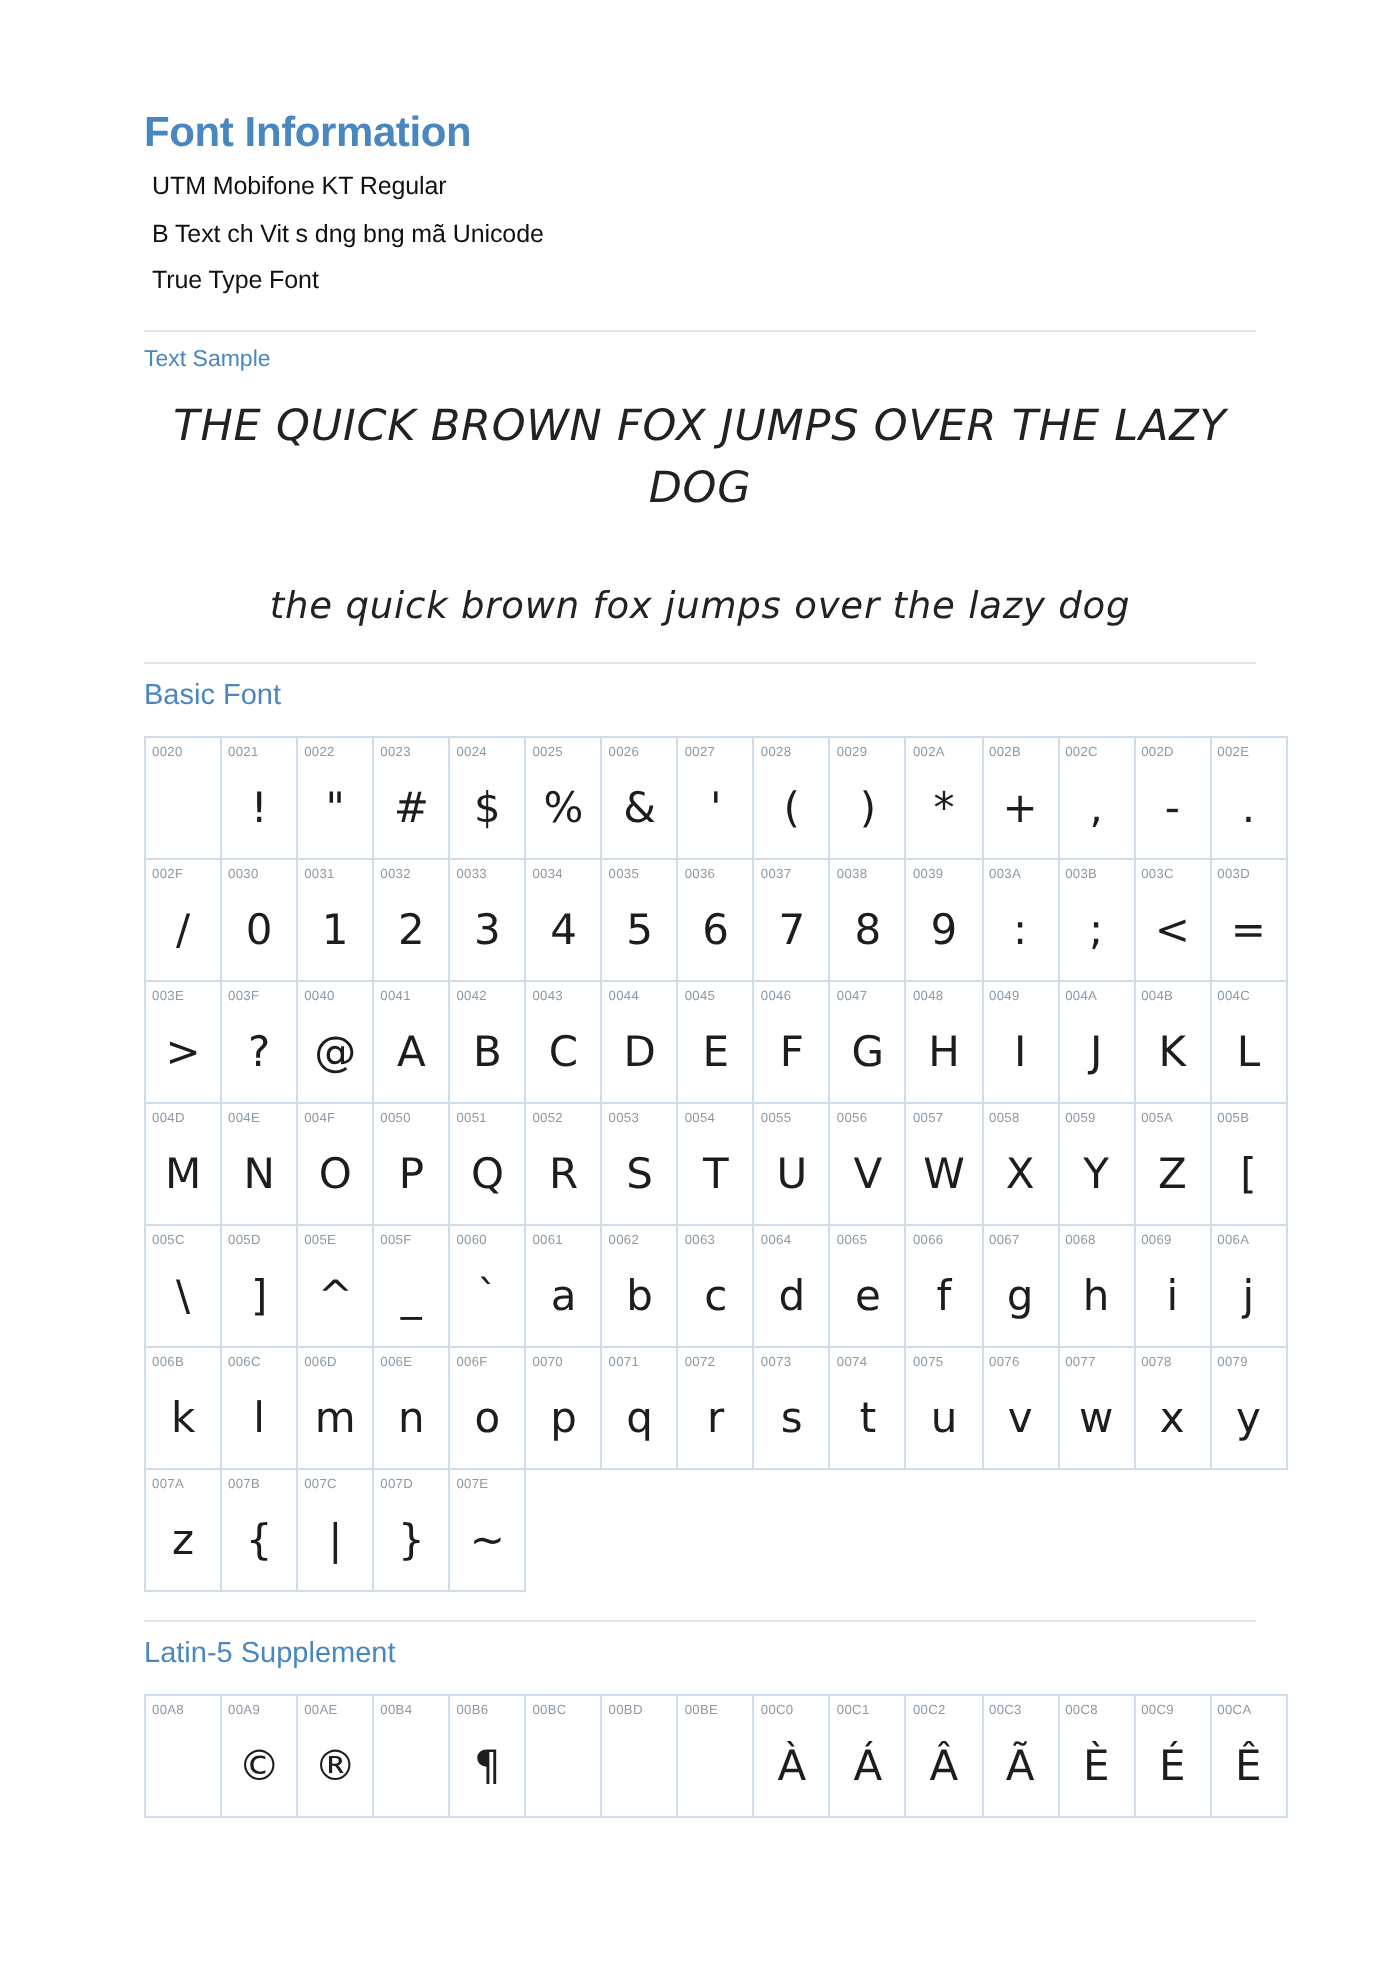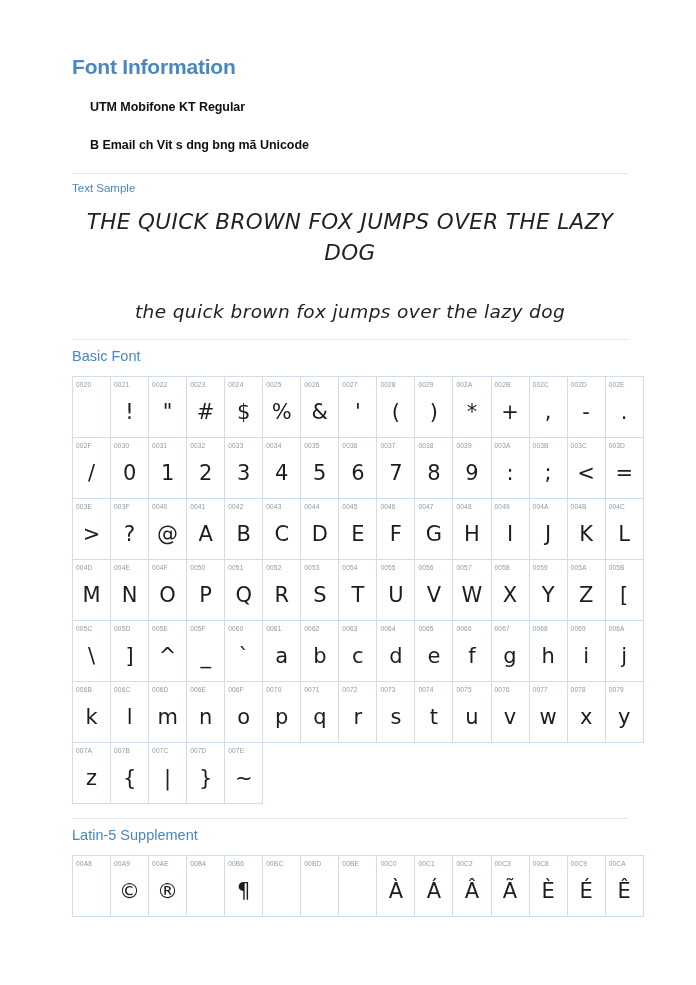--- a/index.html
+++ b/index.html
@@ -34,24 +34,24 @@
   .doc-title {
     font-size: 21px;
     font-weight: bold;
     color: #4a87bf;
     letter-spacing: -0.2px;
     line-height: 26px;
     margin: 0 0 3px 0;
   }
   .meta-line {
     font-size: 12.5px;
-    font-weight: bold;
+    font-weight: normal;
     line-height: 19.5px;
     color: #111;
-    margin: 18px;
+    margin: 4px;
     letter-spacing: -0.05px;
   }
   .meta-line.wrap {
     max-width: 560px;
   }
 
   
   .rule {
     border: 0;
     border-top: 1px solid #e2e7eb;
@@ -133,21 +133,22 @@
 </head>
 <body>
 
 <div class="page">
   <div class="content">
 
     <h1 class="doc-title">Font Information</h1>
 
     <div>
       <p class="meta-line">UTM Mobifone KT Regular</p>
-      <p class="meta-line">B Email ch Vit s dng bng mã Unicode</p>
+      <p class="meta-line">B Text ch Vit s dng bng mã Unicode</p>
+      <p class="meta-line">True Type Font</p>
     </div>
 
     <hr class="rule">
     <div class="section-head small">Text Sample</div>
 
     <div class="sample-block">
       <div class="sample-upper">THE QUICK BROWN FOX JUMPS OVER THE LAZY DOG</div>
       <div class="sample-lower">the quick brown fox jumps over the lazy dog</div>
     </div>
 

